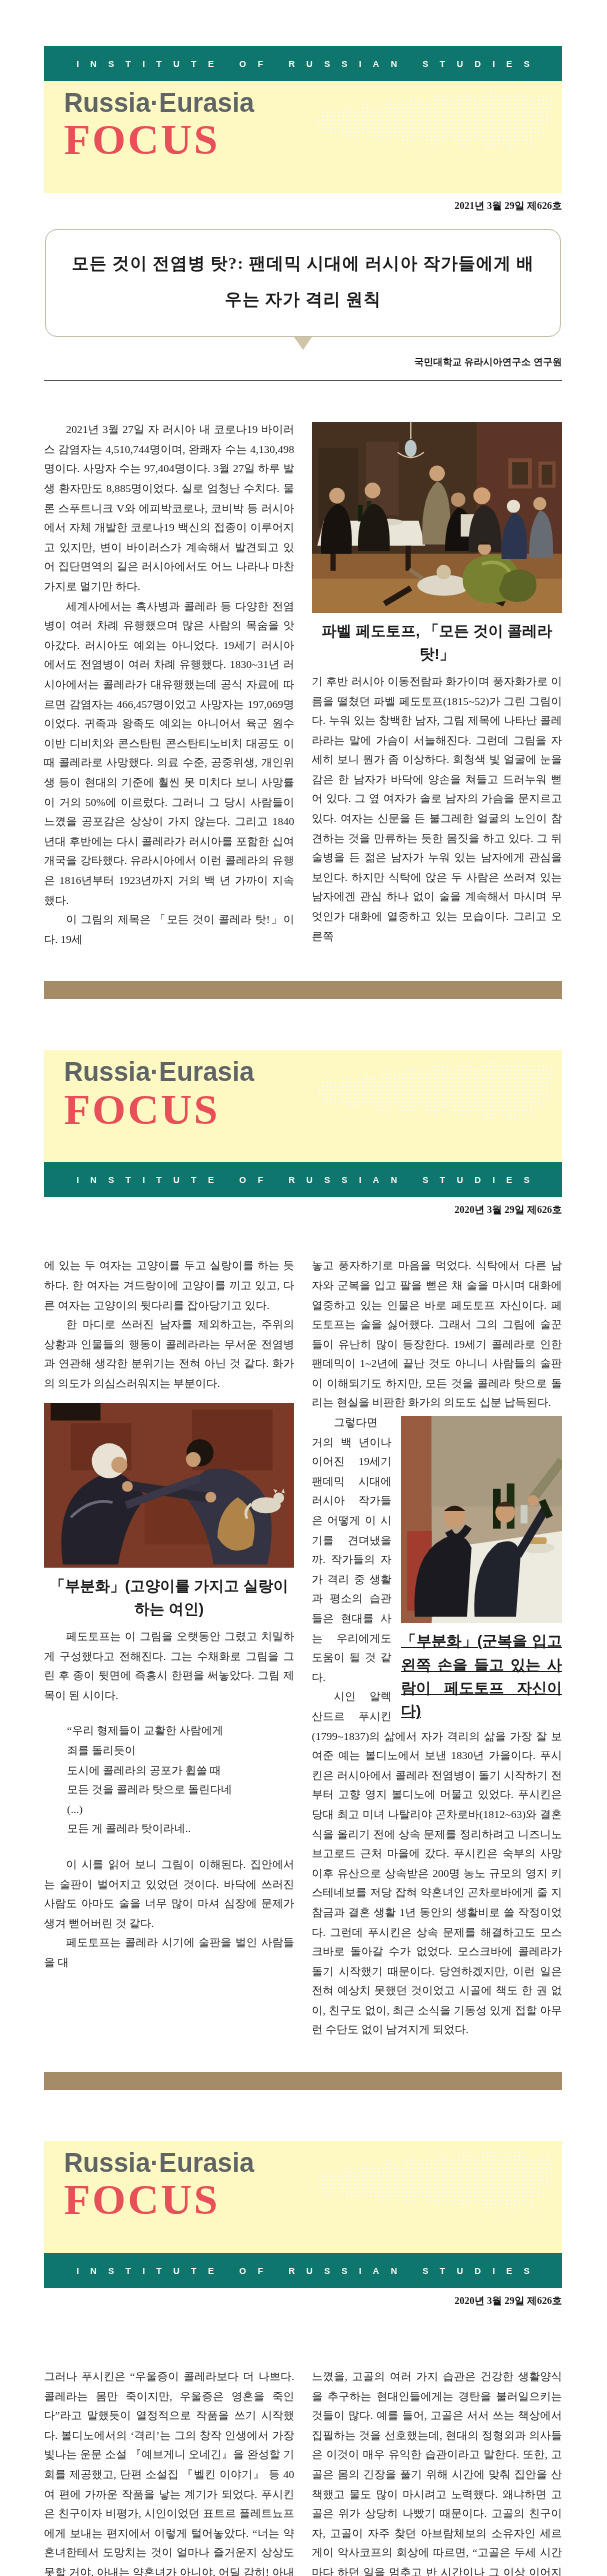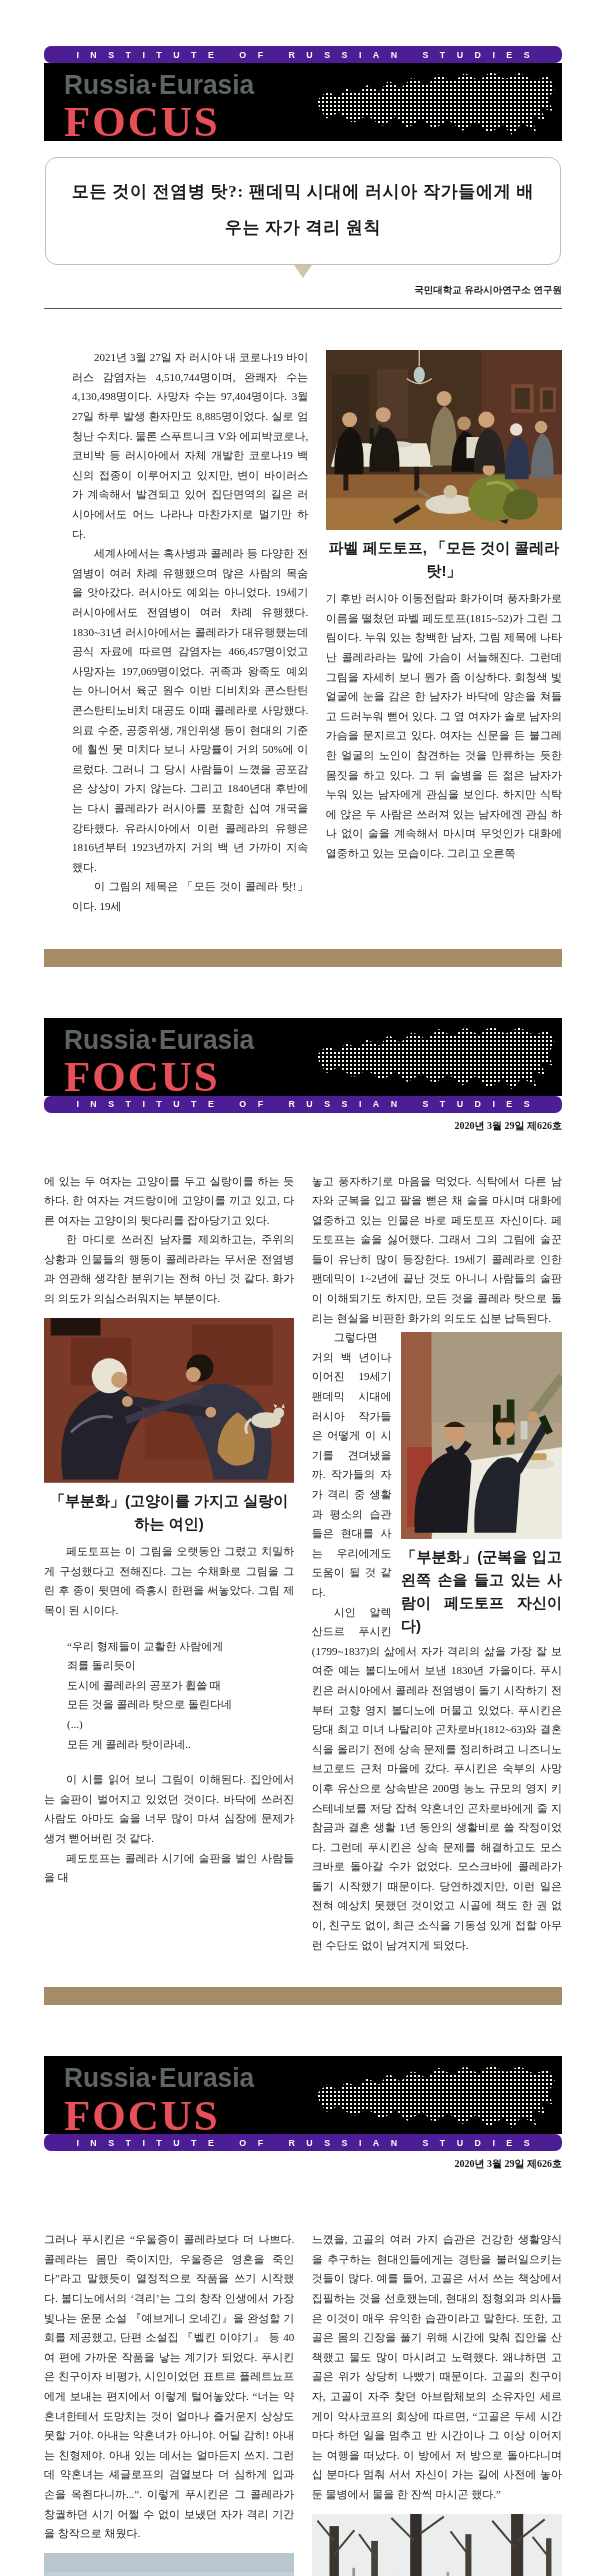--- a/index.html
+++ b/index.html
@@ -1,57 +1,57 @@
 <!DOCTYPE html>
 <html style="font-size:10.8px"><head>
 <meta charset="utf-8">
 <style>
   html,body{margin:0;padding:0;background:#ffffff;}
   body{width:608px;font-family:"Liberation Serif","DejaVu Serif",serif;color:#1c1c1c;}
   .doc{width:608px;}
   .inner{padding:0 46px 0 44px;}
 
   
-  .inst-bar{height:17px;background:#4c1d95;color:#fbfaf4;display:flex;align-items:center;justify-content:center;
-    font-family:"Liberation Sans","DejaVu Sans",sans-serif;font-weight:bold;font-size:8.8px;letter-spacing:11.5px;text-indent:11.5px;white-space:nowrap;overflow:hidden;border-radius:7px;}
-  .mast{background:#000000;height:78px;position:relative;overflow:hidden;}
+  .inst-bar{height:35px;background:#0f766e;color:#fbfaf4;display:flex;align-items:center;justify-content:center;
+    font-family:"Liberation Sans","DejaVu Sans",sans-serif;font-weight:bold;font-size:8.8px;letter-spacing:11.5px;text-indent:11.5px;white-space:nowrap;overflow:hidden;}
+  .mast{background:#fef9c3;height:112px;position:relative;overflow:hidden;}
   .brand{position:absolute;left:20px;top:8px;line-height:1;}
   .brand-top{font-family:"Liberation Sans","DejaVu Sans",sans-serif;font-weight:bold;color:#5f6566;font-size:28px;
     transform:scaleX(.94);transform-origin:left;display:block;}
   .brand-main{font-family:Liberation Serif, serif;font-weight:bold;color:#e84f58;font-size:43px;letter-spacing:2px;display:block;margin-top:1.4px;}
   .map-dots{position:absolute;right:6.8px;top:5.4px;width:238px;height:76px;
     background-image:radial-gradient(circle,#faf7ec 1px,transparent 1.1px);background-size:4px 4px;
     clip-path:polygon(0% 42%,4% 30%,9% 38%,12% 26%,17% 34%,21% 22%,26% 30%,30% 16%,35% 26%,40% 12%,46% 22%,51% 8%,57% 18%,62% 6%,68% 16%,73% 4%,79% 14%,85% 6%,91% 16%,97% 10%,100% 26%,97% 40%,99% 56%,94% 52%,96% 70%,90% 62%,92% 84%,86% 72%,82% 88%,78% 74%,72% 86%,67% 70%,61% 82%,55% 68%,49% 80%,44% 66%,38% 78%,33% 64%,27% 76%,21% 62%,15% 72%,9% 58%,4% 66%,1% 54%);}
   .date-line{text-align:right;font-weight:bold;font-size:10px;margin-top:6px;font-family:"Liberation Serif",serif;}
 
   
   .title-box{border:1.4px solid #c6bda8;border-radius:12px;margin:16px 1.4px 0;padding:16px 20px 19px;
     text-align:center;font-size:17px;line-height:2.1;letter-spacing:0.7px;font-weight:600;}
   .title-pointer{width:0;height:0;border-left:9.5px solid transparent;border-right:9.5px solid transparent;
     border-top:13.5px solid #cfc5ab;margin:-0.7px auto 0;}
   .byline-name{text-align:center;font-family:"Liberation Sans","DejaVu Sans",sans-serif;font-weight:bold;font-size:13px;margin-top:15px;}
   .byline-aff{text-align:right;font-family:"Liberation Sans","DejaVu Sans",sans-serif;font-weight:bold;font-size:9.5px;margin-top:6.8px;}
   .byline-rule{border:0;border-top:1px solid #555;margin:10.8px 0 0;}
 
   
   .cols{display:flex;gap:17.6px;}
-  .cols.p1-cols{margin-top:39px;margin-left:28px;}
+  .cols.p1-cols{margin-top:39px;}
   .cols.p2-cols{margin-top:39px;}
   .cols.p3-cols{margin-top:59px;}
   .col{flex:1;min-width:0;font-size:11px;line-height:19.6px;text-align:justify;}
   .col::after{content:"";display:block;clear:both;}
   .col p{margin:0;text-indent:2em;}
   .col p.cont{text-indent:0;}
   .poem{margin:16px 0 16px 2.1em;line-height:19.6px;white-space:pre-line;text-align:left;}
 
   figure{margin:9.5px 0 6.8px;}
   figure.tight-top{margin-top:10.8px;}
   .art{width:100%;display:block;}
   figcaption{text-align:center;font-family:"Liberation Sans","DejaVu Sans",sans-serif;font-weight:bold;font-size:15px;margin-top:6px;line-height:1.55;}
-  .float-fig{float:right;width:161px;margin:3.4px 0 4px 9.5px;}
+  .float-fig{float:right;width:161px;margin:3.4px 0 4px 9.5px;text-decoration:underline;}
   .float-fig figcaption{text-align:justify;}
 
   
   .page-divider{height:18px;background:#a58c66;margin-top:32px;}
   .page-block{margin-top:51px;}
   .top-space{height:46px;}
 </style>
 </head>
 <body>
 
@@ -63,20 +63,21 @@
       <div class="inst-bar">
         <span>INSTITUTE OF RUSSIAN STUDIES</span>
       </div>
       <div class="mast">
         <div class="brand">
           <span class="brand-top">Russia·Eurasia</span>
           <span class="brand-main">FOCUS</span>
         </div>
         <div class="map-dots"></div>
       </div>
+      <div class="date-line">2021년 3월 29일 제626호</div>
 
       <div class="title-box">
         <span>모든 것이 전염병 탓?: 팬데믹 시대에 러시아 작가들에게 배우는 자가 격리 원칙</span>
       </div>
       <div class="title-pointer"></div>
 
       <div class="byline-aff">국민대학교 유라시아연구소 연구원</div>
       <hr class="byline-rule">
 
       <div class="cols p1-cols">

